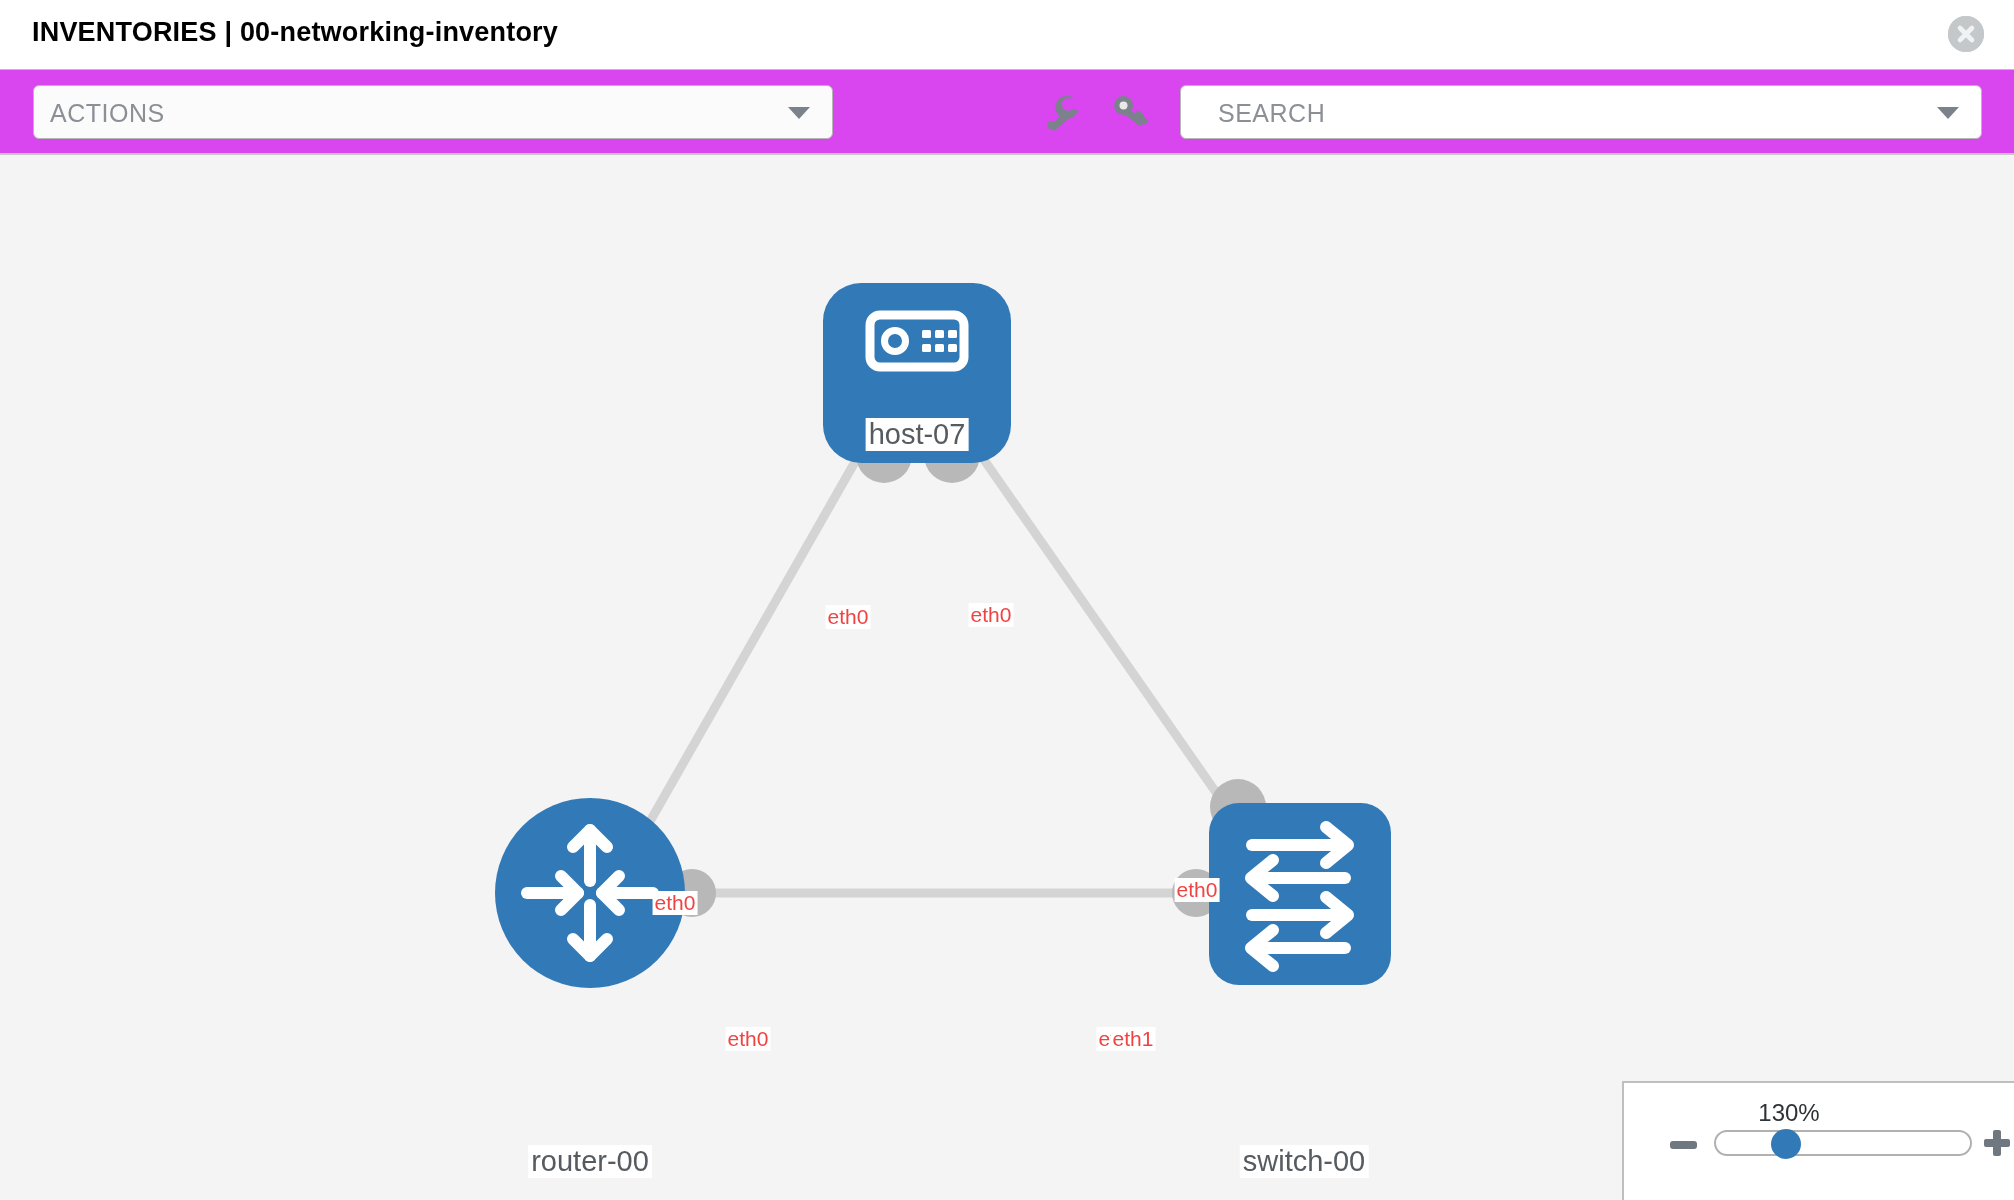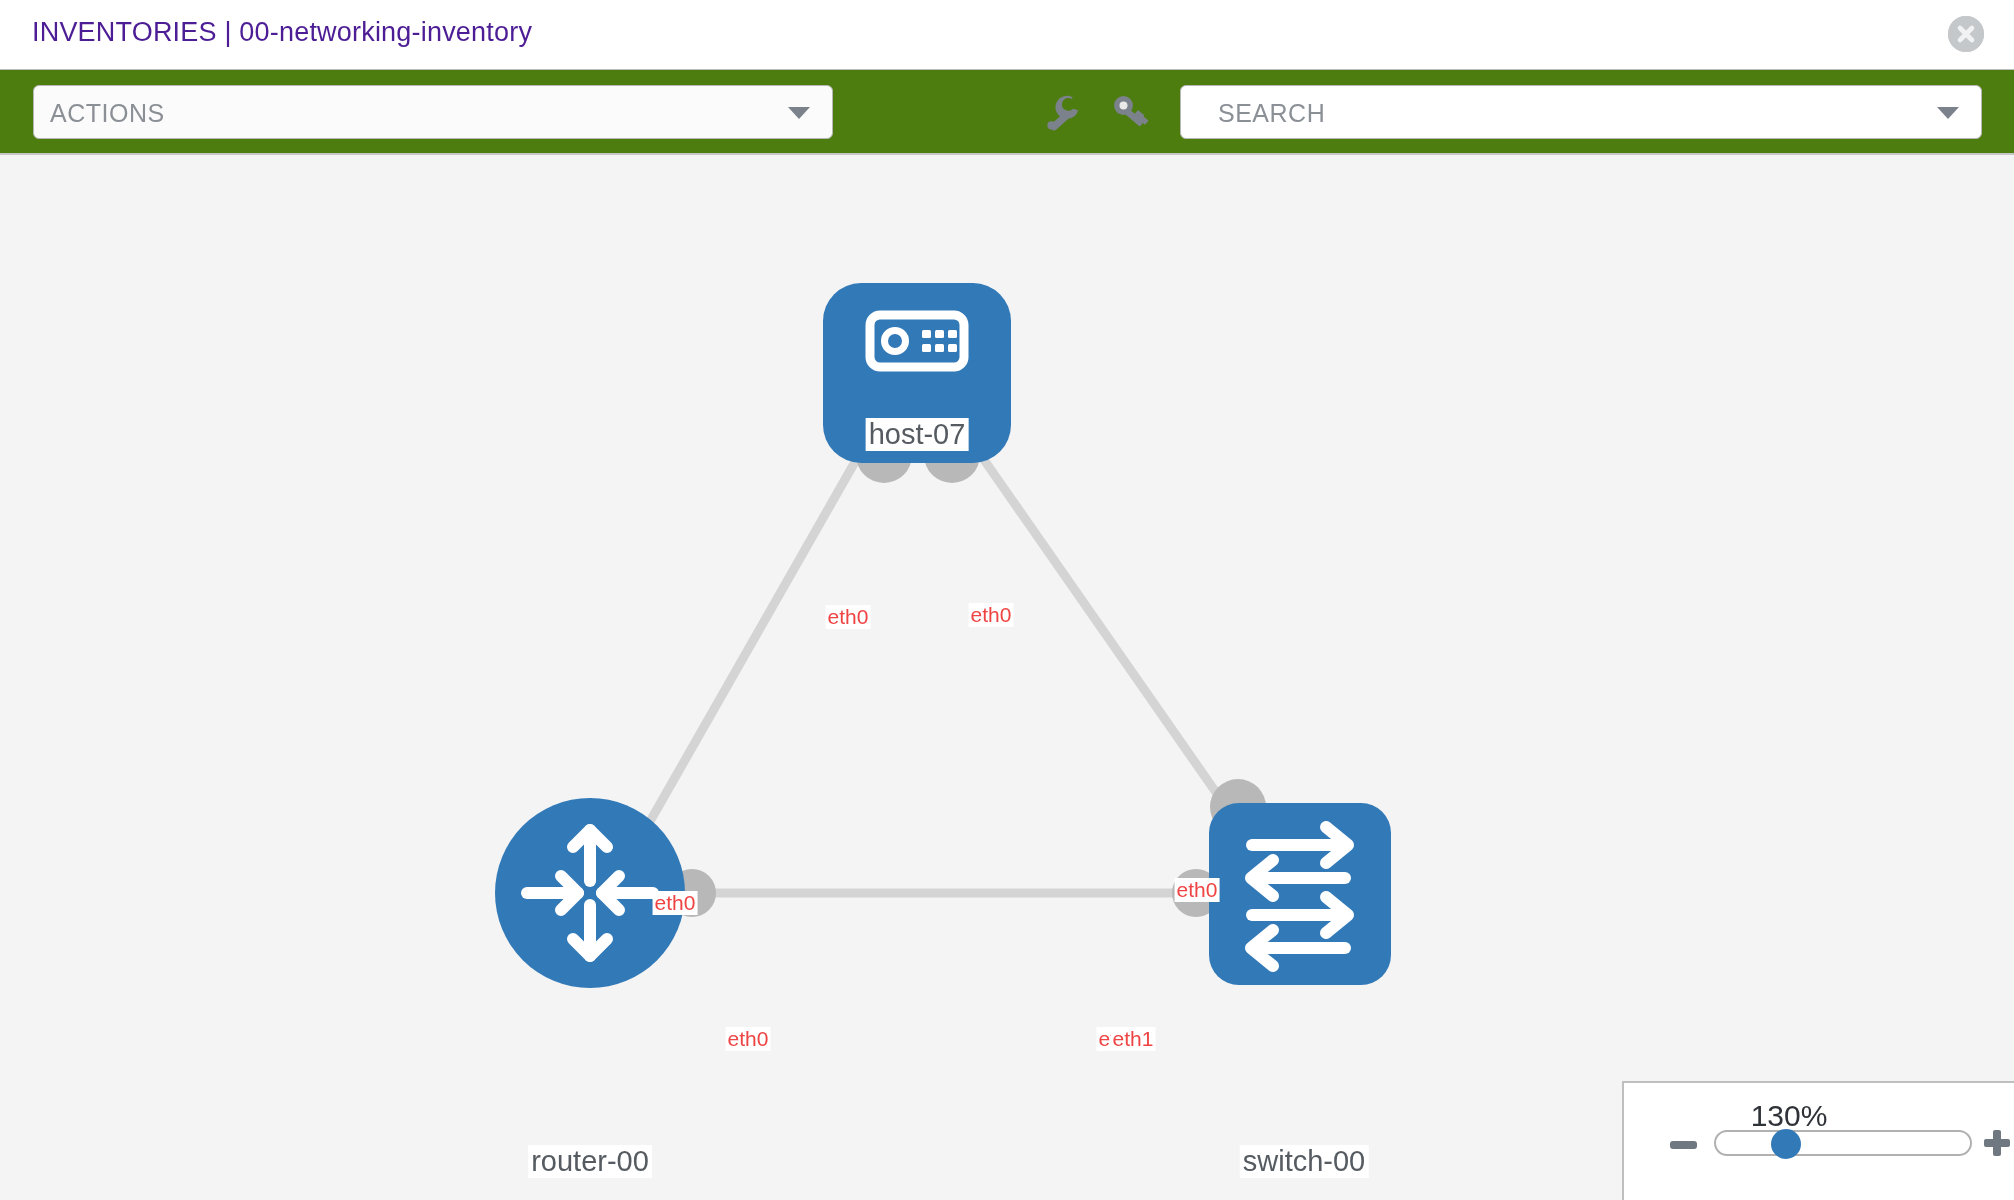--- a/index.html
+++ b/index.html
@@ -29,22 +29,22 @@
     width: 2014px;
     height: 69px;
     background: #ffffff;
     box-sizing: border-box;
   }
   .header-title {
     position: absolute;
     left: 32px;
     top: 17px;
     font-size: 27px;
-    font-weight: normal;
-    color: #4c1d95;
+    font-weight: bold;
+    color: #000000;
     letter-spacing: 0.2px;
     white-space: nowrap;
   }
   .close-btn {
     position: absolute;
     right: 30px;
     top: 16px;
     width: 36px;
     height: 36px;
     border-radius: 50%;
@@ -52,21 +52,21 @@
     cursor: pointer;
   }
   .close-btn svg { display:block; }
 
   
   .toolbar {
     position: absolute;
     left: 0; top: 69px;
     width: 2014px;
     height: 86px;
-    background: #4d7c0f;
+    background: #d946ef;
     border-top: 1px solid #bdbdbd;
     border-bottom: 2px solid #c7c7c7;
     box-sizing: border-box;
   }
   .actions-select {
     position: absolute;
     left: 33px;
     top: 15px;
     width: 800px;
     height: 54px;
@@ -174,21 +174,21 @@
     border-left: 2px solid #bfbfbf;
     border-top: 2px solid #bfbfbf;
     box-sizing: border-box;
   }
   .zoom-value {
     position: absolute;
     top: 16px;
     left: 0;
     width: 330px;
     text-align: center;
-    font-size: 30px;
+    font-size: 24px;
     color: #2f3338;
   }
   .zoom-minus {
     position: absolute;
     left: 46px;
     top: 58px;
     width: 27px;
     height: 8px;
     border-radius: 3px;
     background: #6f7780;

